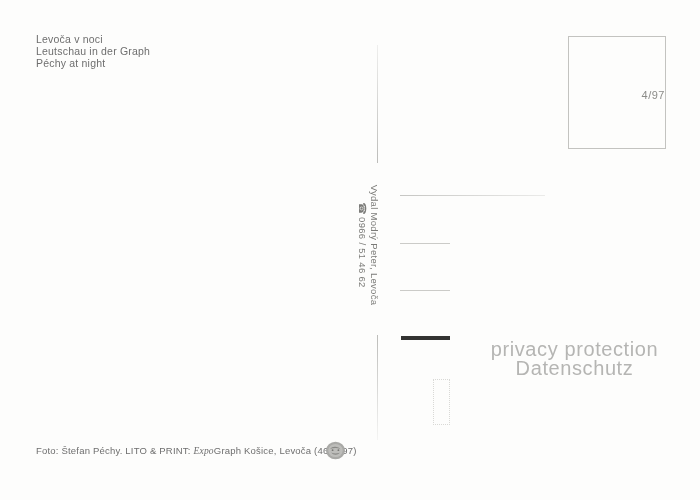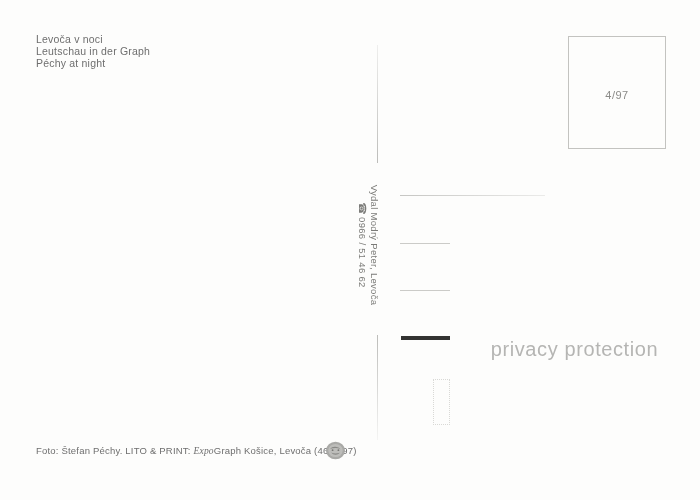--- a/index.html
+++ b/index.html
@@ -31,21 +31,21 @@
     top: 36px;
     width: 96px;
     height: 111px;
     border: 1px solid #c3c3c0;
     background: #fdfdfc;
   }
   .stamp-box .stamp-label {
     position: absolute;
     left: 0; right: 0;
     top: 52px;
-    text-align: center;
+    text-align: right;
     font-size: 11px;
     letter-spacing: 0.5px;
     color: #8b8b88;
   }
 
   
   .divider-top {
     position: absolute;
     left: 377px;
     top: 45px;
@@ -171,20 +171,21 @@
   <div class="addr-line addr-line-1"></div>
   <div class="addr-line addr-line-2"></div>
   <div class="addr-line addr-line-3"></div>
 
   <div class="black-bar"></div>
 
   <div class="dotted-box"></div>
 
   <div class="watermark">
     <div>privacy protection</div>
+    <div>Datenschutz</div>
   </div>
 
   <div class="footer"><span>Foto: Štefan Péchy. LITO &amp; PRINT: </span><span class="brand-italic">Expo</span><span class="brand-suffix">Graph Košice, Levoča (4603/97)</span></div>
 
   <svg class="emblem" viewBox="0 0 21 19" aria-hidden="true">
     <ellipse cx="10.5" cy="9.5" rx="9.5" ry="8.8" fill="#a9a9a6"></ellipse>
     <ellipse cx="10.5" cy="9.5" rx="7.2" ry="6.6" fill="#bdbdba"></ellipse>
     <path d="M5 8 q2 -2.5 5.5 -2.2 q3.5 0.3 5 2.4 q-2.5 -1.2 -5.2 -1.1 q-2.9 0 -5.3 0.9 z" fill="#888885"></path>
     <path d="M6 11.5 q2 2.2 4.6 2.2 q2.6 0 4.4 -2 q-2.2 0.8 -4.5 0.8 q-2.3 0 -4.5 -1 z" fill="#888885"></path>
     <circle cx="7.6" cy="9.2" r="0.9" fill="#777774"></circle>

